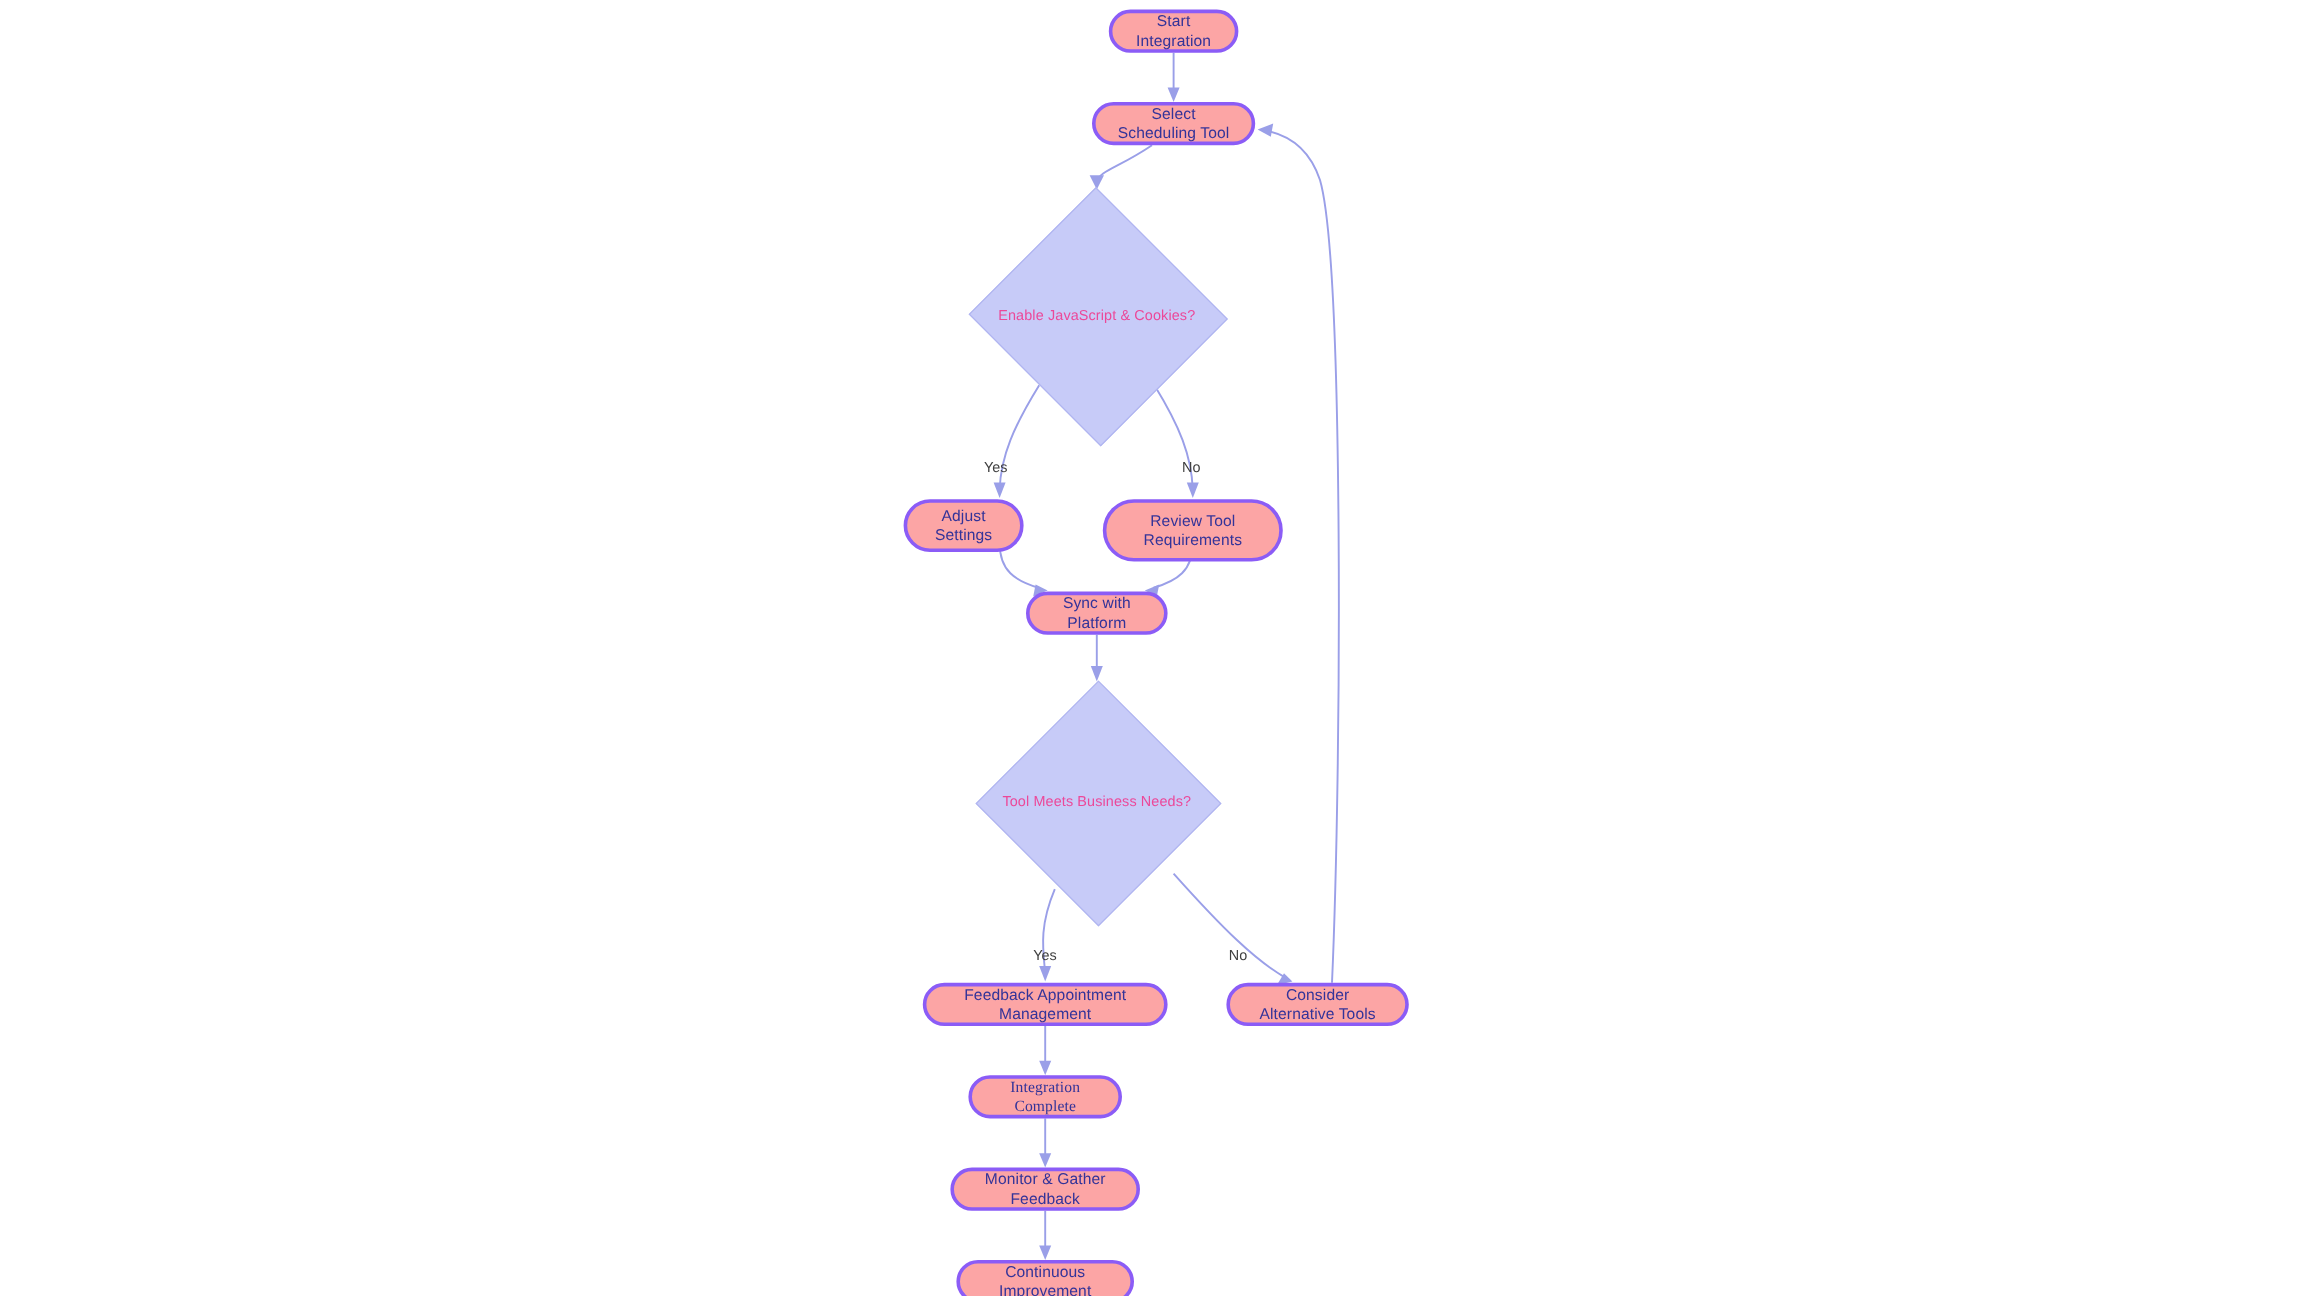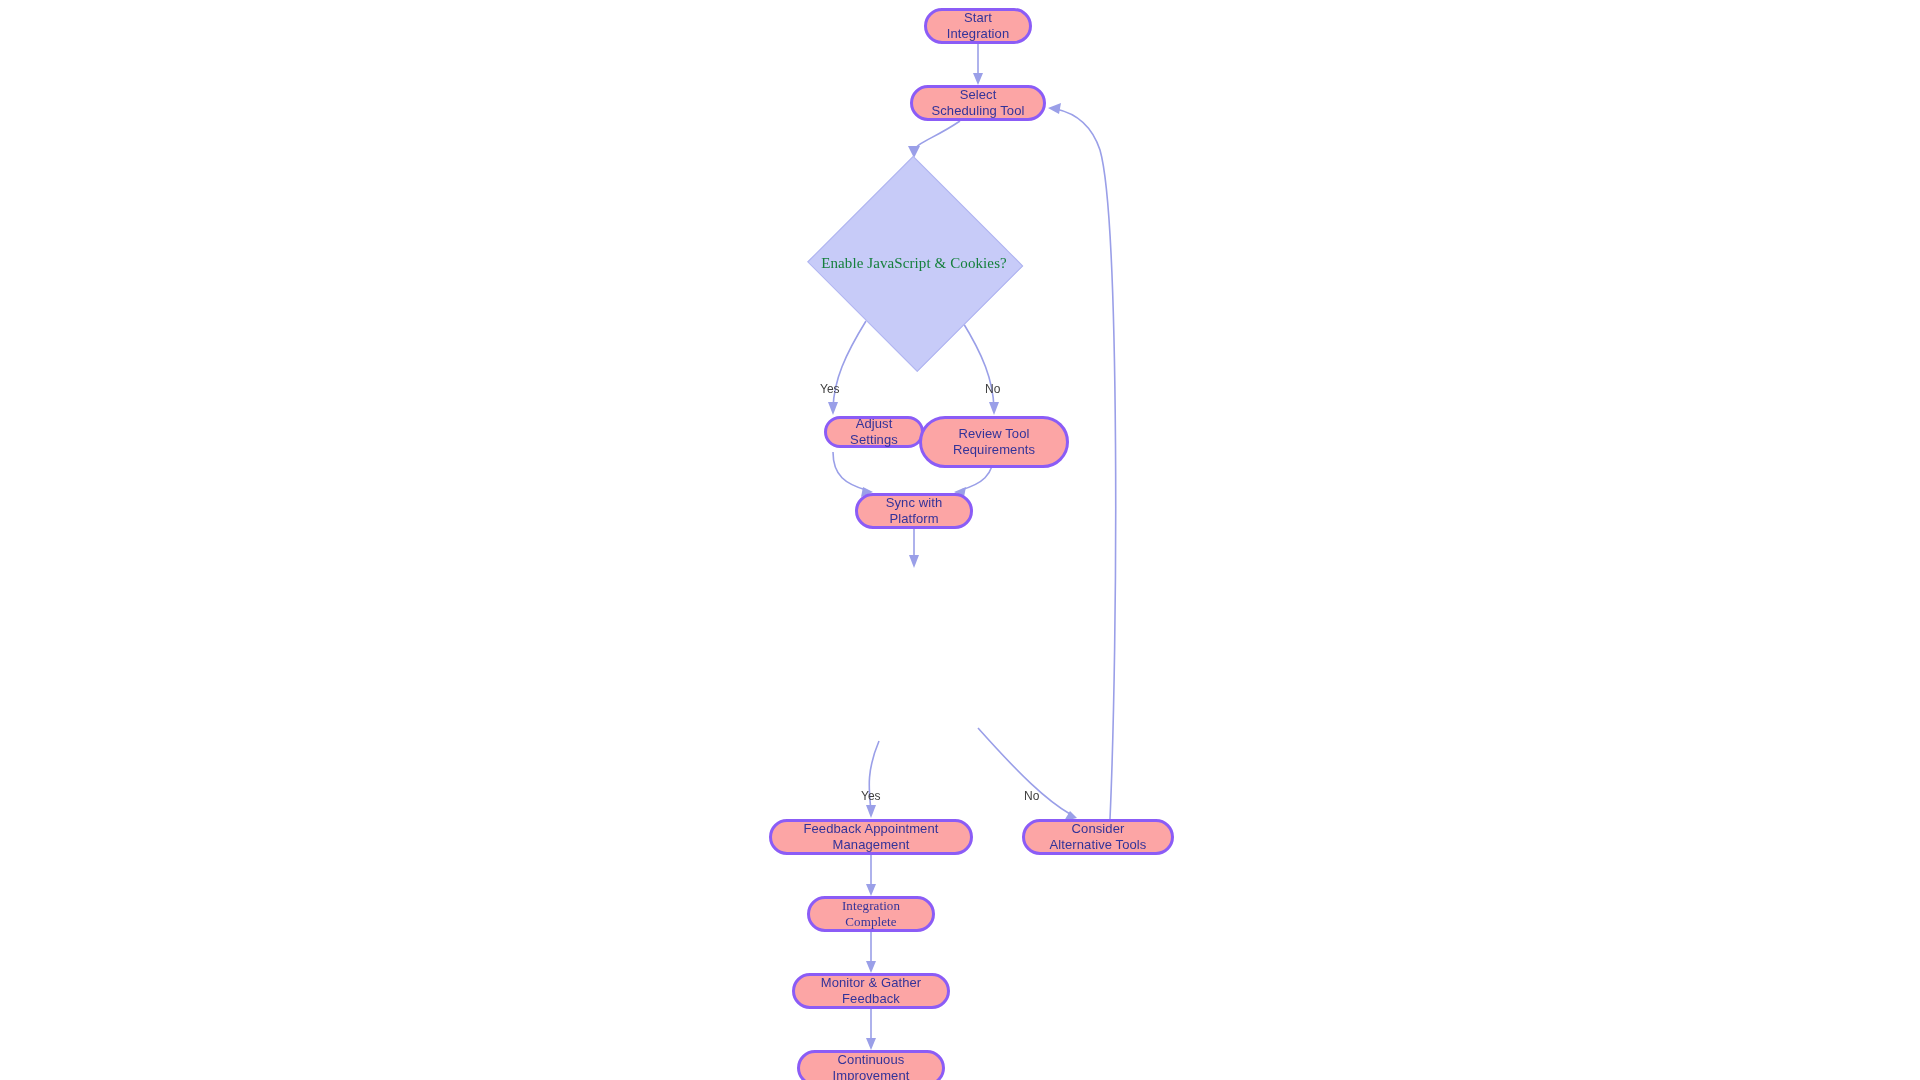--- a/index.html
+++ b/index.html
@@ -85,25 +85,24 @@
     left: 50%;
     top: 50%;
     background: #c7cbf8;
     border: 1px solid #b0b5f0;
     transform-origin: center center;
   }
 
   .diamond-label {
     position: relative;
     z-index: 2;
-    color: #15803d;
-    font-size: 15px;
+    color: #ec4899;
+    font-size: 12px;
     white-space: nowrap;
     pointer-events: none;
-    font-family: Liberation Serif, serif;
   }
 
   
   .edge-label {
     position: absolute;
     z-index: 3;
     color: #404040;
     font-size: 12px;
     background: transparent;
     white-space: nowrap;
@@ -178,29 +177,33 @@
       <div class="node node-round" style="left: 924px; top: 8px; width: 108px; height: 36px;">
         <span>Start Integration</span>
       </div>
       <div class="node node-round" style="left: 910px; top: 85px; width: 136px; height: 36px; justify-content: flex-end;">
         <span>Select Scheduling Tool</span>
       </div>
       <div class="node node-diamond" style="left: 805px; top: 158px; width: 218px; height: 210px;">
         <div class="diamond-shape" style="width: 148.492px; height: 148.492px; margin-left: -74.2462px; margin-top: -74.2462px; transform: rotate(45deg) scale(1.0381, 1);"></div>
         <span class="diamond-label">Enable JavaScript &amp; Cookies?</span>
       </div>
-      <div class="node node-round" style="left: 824px; top: 416px; width: 100px; height: 32px;">
+      <div class="node node-round" style="left: 753px; top: 416px; width: 100px; height: 44px;">
         <span>Adjust Settings</span>
       </div>
       <div class="node node-round" style="left: 919px; top: 416px; width: 150px; height: 52px;">
         <span>Review Tool Requirements</span>
       </div>
       <div class="node node-round" style="left: 855px; top: 493px; width: 118px; height: 36px; align-items: center;">
         <span>Sync with Platform</span>
       </div>
+      <div class="node node-diamond" style="left: 813px; top: 567px; width: 202px; height: 202px;">
+        <div class="diamond-shape" style="width: 142.836px; height: 142.836px; margin-left: -71.4178px; margin-top: -71.4178px; transform: rotate(45deg) scale(1, 1);"></div>
+        <span class="diamond-label">Tool Meets Business Needs?</span>
+      </div>
       <div class="node node-round" style="left: 769px; top: 819px; width: 204px; height: 36px;">
         <span>Feedback Appointment Management</span>
       </div>
       <div class="node node-round" style="left: 1022px; top: 819px; width: 152px; height: 36px;">
         <span>Consider Alternative Tools</span>
       </div>
       <div class="node node-round" style="left: 807px; top: 896px; width: 128px; height: 36px; font-family: Liberation Serif, serif;">
         <span>Integration Complete</span>
       </div>
       <div class="node node-round" style="left: 792px; top: 973px; width: 158px; height: 36px;">

